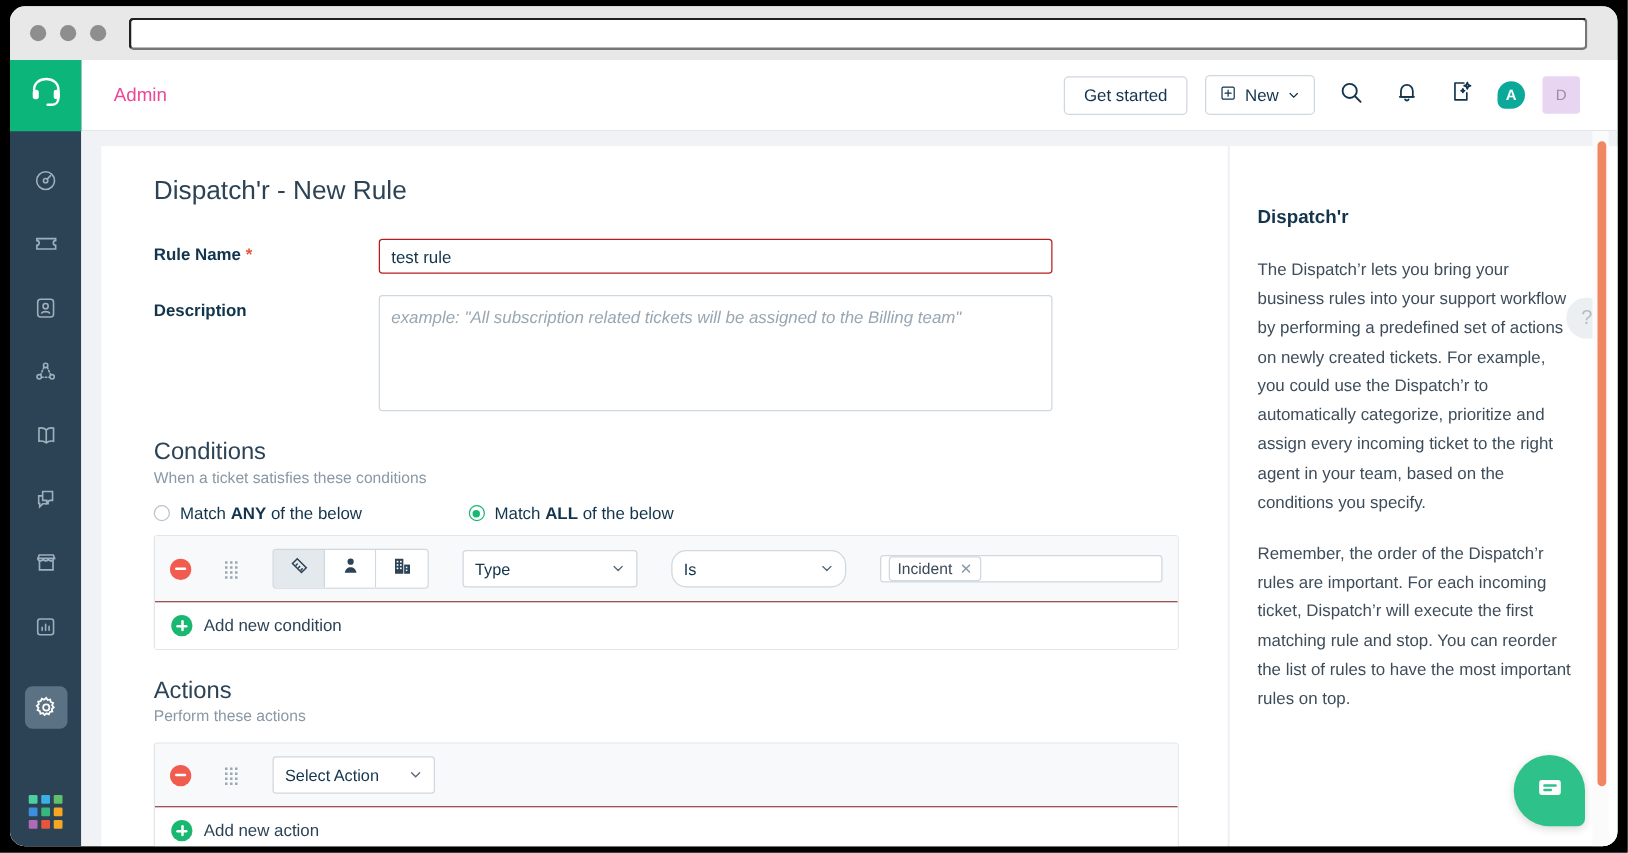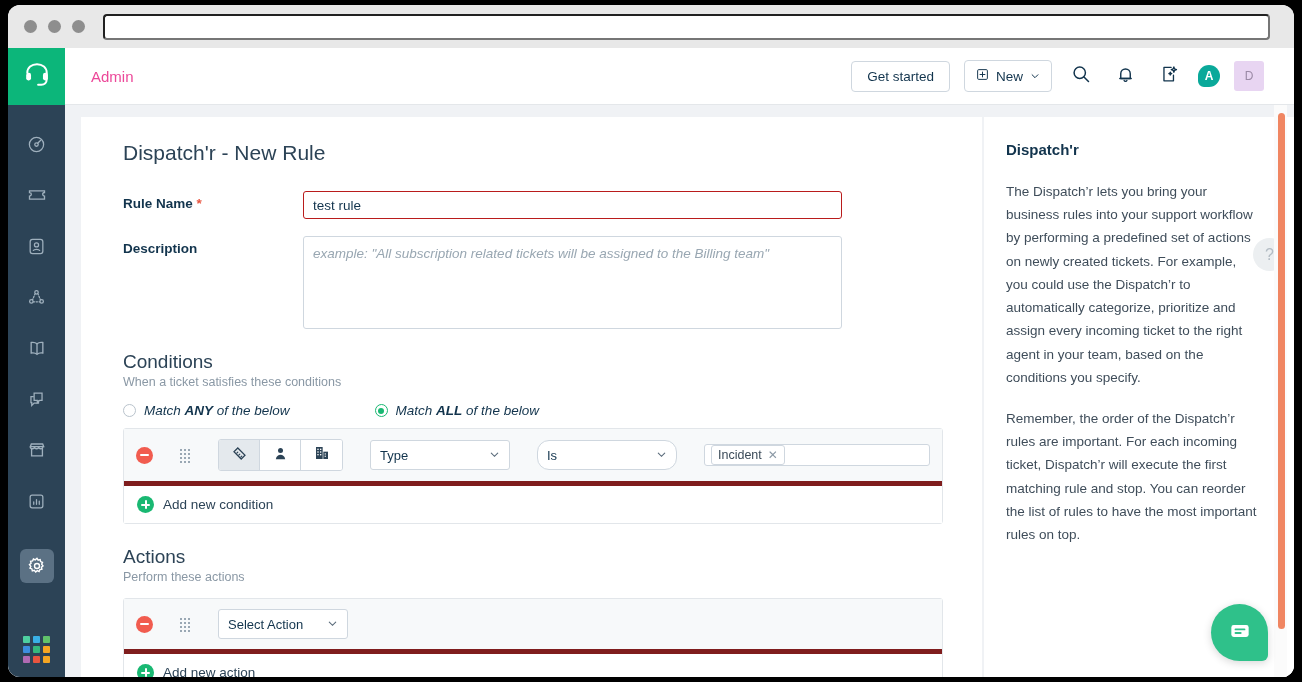--- a/index.html
+++ b/index.html
@@ -120,38 +120,38 @@
   .ftext {
     width: 539px; height: 93px; border:1px solid #cfd7df; border-radius: 3px;
     padding: 8px 9px; font-size: 13.5px; color:#12344d; resize:none;
     font-family: "Liberation Sans", sans-serif; outline:none; line-height:1.4;
   }
   .ftext::placeholder { color:#99a7b2; font-style: italic; }
 
   .sec-title { font-size: 19px; color:#2c4356; margin-top: 22px; }
   .sec-sub { font-size: 12.5px; color:#8a98a5; margin-top: 2px; margin-bottom: 14px; }
 
-  .match-row { display:flex; align-items:flex-end; gap: 10px; margin-bottom: 10px; font-style: italic; }
+  .match-row { display:flex; align-items:flex-end; gap: 10px; margin-bottom: 10px; }
   .radio-item { display:flex; align-items:center; gap: 8px; font-size: 13.5px; color:#12344d; cursor:pointer; }
   .radio-item.second { margin-left: 75px; }
   .radio {
     width: 13px; height: 13px; border-radius:50%; border:1px solid #b9c3cc;
     background:#fff; flex-shrink:0; position:relative;
   }
   .radio.on { border-color:#19b872; }
   .radio.on::after {
     content:""; position:absolute; left:2.5px; top:2.5px;
     width:6px; height:6px; border-radius:50%; background:#19b872;
   }
   .radio-item b { font-weight: bold; }
 
   .rule-box { border:1px solid #e2e6ea; border-radius:3px; width: 820px; background:#fff; }
   .rule-row {
     background:#f7f9fa; padding: 10px 12px; display:flex; align-items:center; gap: 27px;
-    border-bottom: 5px solid #7f1d1d;
+    border-bottom: 1px solid #7f1d1d;
   }
   .minus-btn {
     width:17px; height:17px; border-radius:50%; background:#f15c4f;
     display:flex; align-items:center; justify-content:center; cursor:pointer; flex-shrink:0;
   }
   .minus-btn::after { content:""; width:9px; height:2px; background:#fff; border-radius:1px; }
   .drag-handle {
     width:11px; height:13px; flex-shrink:0; cursor:grab;
     display:grid; grid-template-columns:repeat(3,3px); grid-template-rows:repeat(4,3px); gap:1px;
   }
@@ -195,21 +195,21 @@
   .plus-btn::before { content:""; position:absolute; width:9px; height:2px; background:#fff; border-radius:1px; }
   .plus-btn::after  { content:""; position:absolute; width:2px; height:9px; background:#fff; border-radius:1px; }
 
   .sel-action { width:130px; height:30px; }
 
   
   .rightpanel {
     width: 310px; background:#fff; flex-shrink:0;
     margin-left: 2px; padding: 24px 34px 0 22px; position:relative; overflow:hidden;
   }
-  .rp-title { font-size:15px; font-weight:bold; color:#12344d; margin-bottom: 22px; }
+  .rp-title { font-size:15px; font-weight:bold; color:#12344d; margin-bottom: 22px; margin-top: 24px; }
   .rp-para { font-size:13.5px; color:#3f4d5a; line-height: 1.72; margin-bottom: 18px; }
   .help-circle {
     position:absolute; right: 8px; top: 133px;
     width: 33px; height: 33px; border-radius:50%;
     background:#eceff1; color:#b3bcc4; display:flex;
     align-items:center; justify-content:center; font-size:16px; cursor:pointer;
   }
 
   
   .scroll-track {

